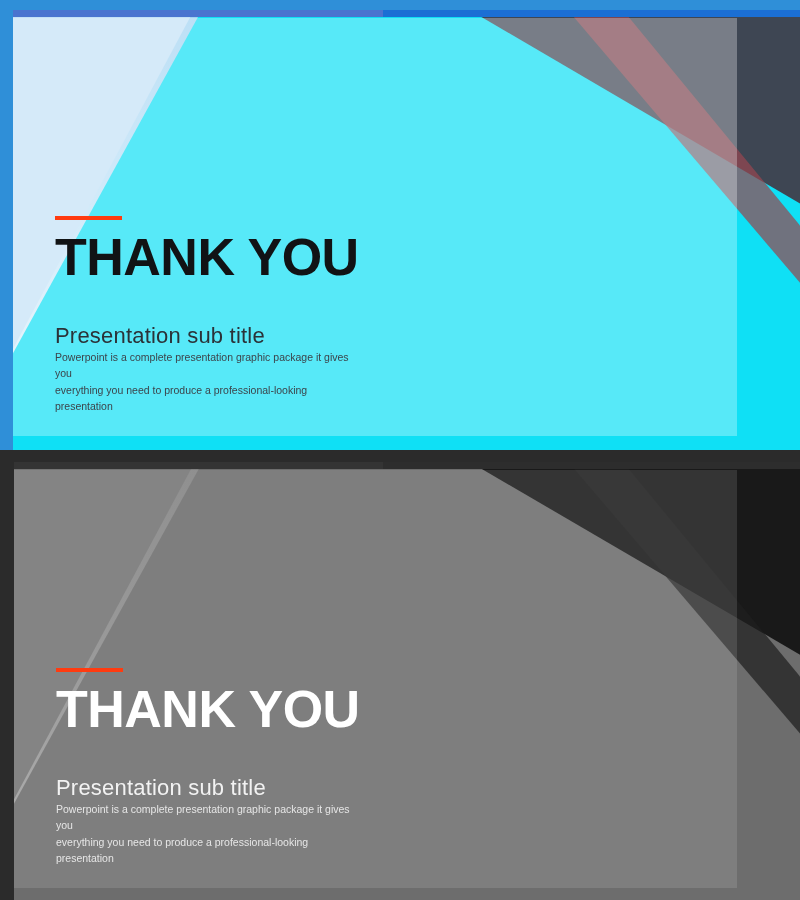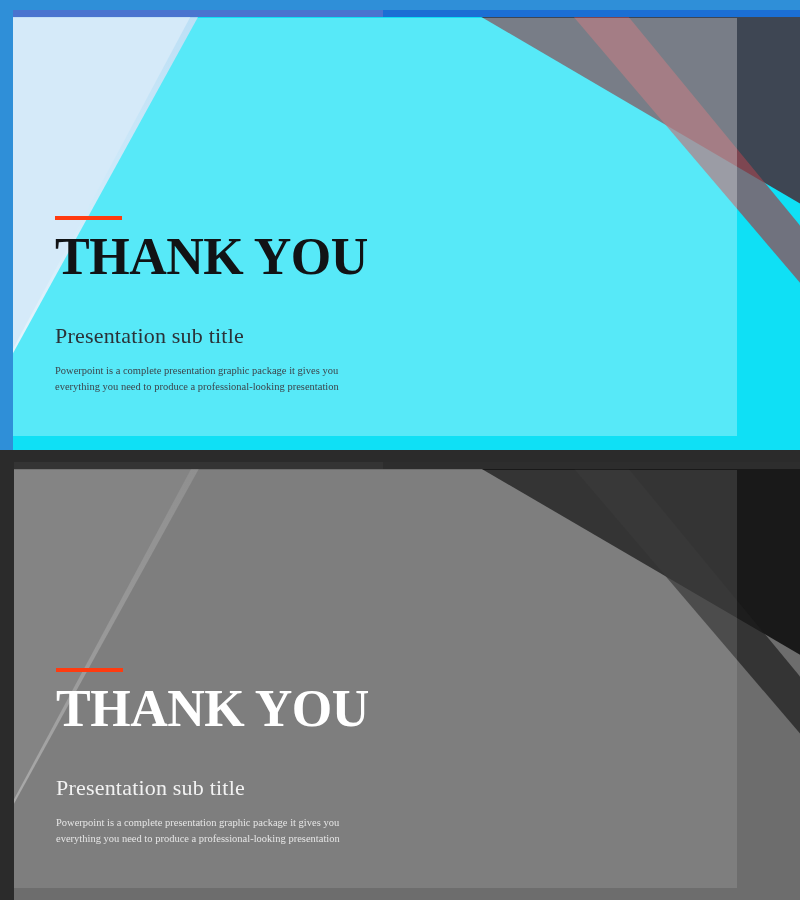--- a/index.html
+++ b/index.html
@@ -123,26 +123,26 @@
   .band-maroon.gs { background:rgba(30,30,30,.72); }
   .band-blue.gs   { background:#2d2d2d; }
   .band-indigo.gs { background:#343434; }
 
   
   .panel { position:absolute; left:0; top:8px; width:92%; height:418px;
            background:rgba(255,255,255,.30); }
   .panel.gs { background:rgba(255,255,255,.12); }
 
   
-  .content { position:absolute; left:42px; top:0; width:420px;font-family:Liberation Serif, serif; }
+  .content { position:absolute; left:42px; top:0; width:420px; }
   .accent-bar { width:67px; height:4px; background:#ff3b10; }
   .title { font-size:52px; font-weight:700; letter-spacing:-0.5px;
            line-height:1.0; margin-top:11px; }
   .subtitle { font-size:22px; font-weight:400; letter-spacing:.2px; margin-top:40px; }
-  .body { font-size:10.5px; line-height:1.55; margin-top:14px; max-width:310px; }
+  .body { font-size:10.5px; line-height:1.55; max-width:310px; }
 
   .light .title    { color:#111315; }
   .light .subtitle { color:#2b3238; }
   .light .body     { color:#3c444b; }
   .dark .title     { color:#ffffff; }
   .dark .subtitle  { color:#f2f2f2; }
   .dark .body      { color:#e6e6e6; }
 
   .gap { position:absolute; left:0; top:450px; width:800px; height:2px; background:#ffffff; }
 </style>

